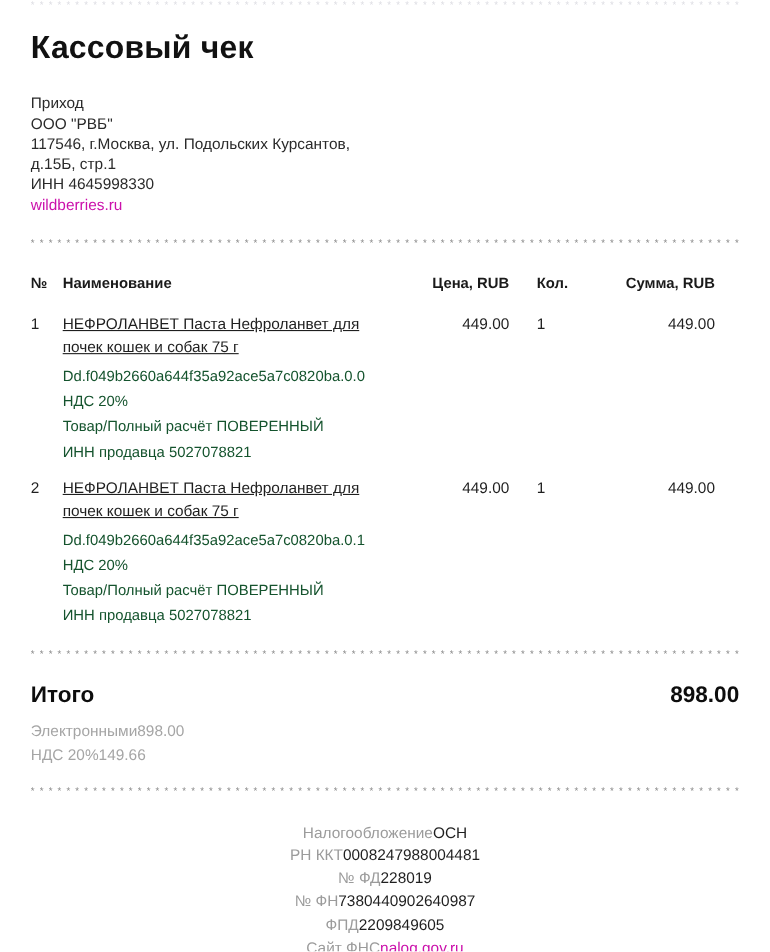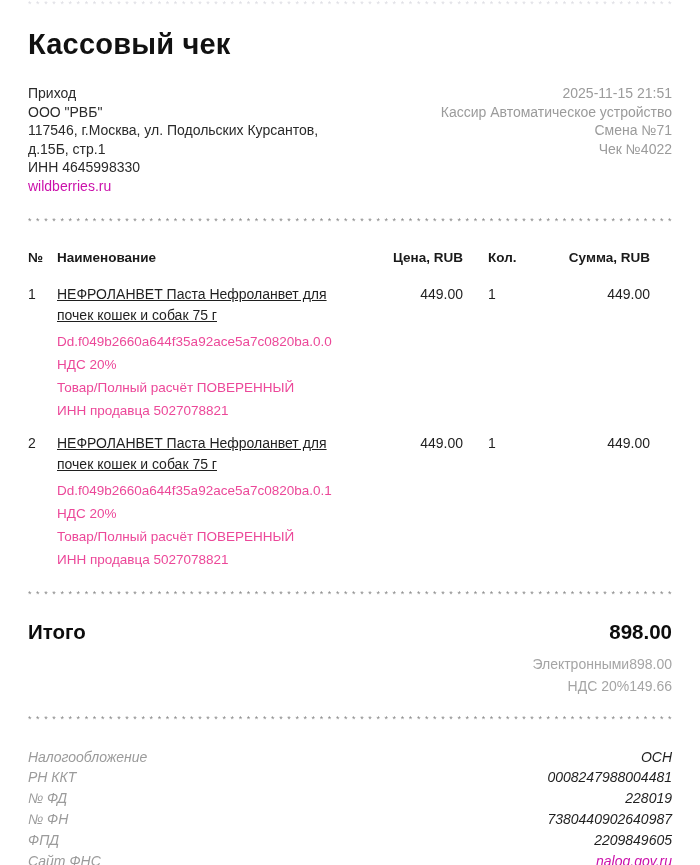--- a/index.html
+++ b/index.html
@@ -77,50 +77,49 @@
     font-size: 14px;
     line-height: 21.5px;
     color: #1f1f1f;
   }
   .item-name { padding-right: 18px; text-decoration: underline; }
   .item-details {
     grid-column: 2 / 7;
     margin-top: 3px;
     font-size: 13.5px;
     line-height: 23px;
-    color: #ec4899;
+    color: #14532d;
   }
   .sep-after-items { margin-top: 17px; }
   
   .total-row {
     display: flex;
     justify-content: space-between;
     align-items: flex-start;
     margin-top: 22px;
     font-size: 20.5px;
     font-weight: 700;
     color: #0d0d0d;
   }
   .pay-rows { margin-top: 9px; }
   .pay-row {
     display: flex;
-    justify-content: flex-end;
+    justify-content: flex-start;
     font-size: 14px;
     line-height: 22.5px;
     color: #a5a5a5;
   }
   .sep-after-totals { margin-top: 15px; }
   
   .fiscal { margin-top: 24px; }
   .fiscal-row {
     display: flex;
-    justify-content: space-between;
+    justify-content: center;
     font-size: 14px;
     line-height: 20.9px;
-    font-style: italic;
   }
   .fiscal-label { color: #9b9b9b; }
   .fiscal-value { color: #1f1f1f; text-align: right; }
 </style>
 </head>
 <body>
 
 <div class="page">
 
   <div class="separator faint">********************************************************************************************************</div>
@@ -128,26 +127,20 @@
   <div class="title">Кассовый чек</div>
 
   <div class="header">
     <div class="header-left">
       <div>Приход</div>
       <div>ООО "РВБ"</div>
       <div>117546, г.Москва, ул. Подольских Курсантов,</div>
       <div>д.15Б, стр.1</div>
       <div>ИНН 4645998330</div>
       <div><a class="link">wildberries.ru</a></div>
-    </div>
-    <div class="header-right">
-      <div>2025-11-15 21:51</div>
-      <div>Кассир Автоматическое устройство</div>
-      <div>Смена №71</div>
-      <div>Чек №4022</div>
     </div>
   </div>
 
   <div class="separator sep-after-header">********************************************************************************************************</div>
 
   <div class="grid-row table-header">
     <div>№</div>
     <div>Наименование</div>
     <div class="cell-price">Цена, RUB</div>
     <div></div>

